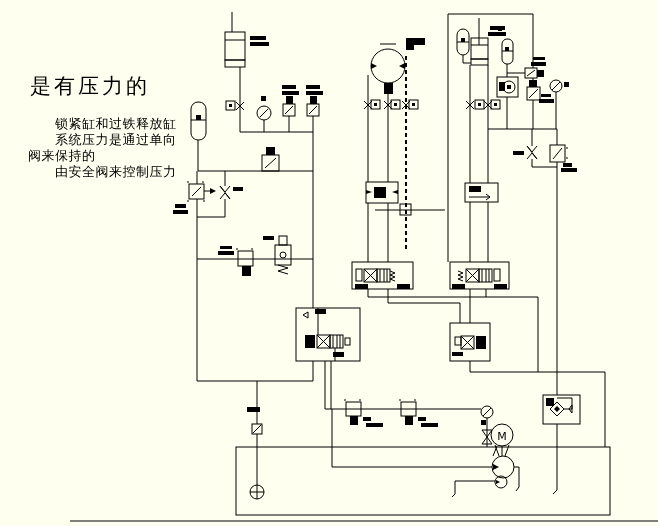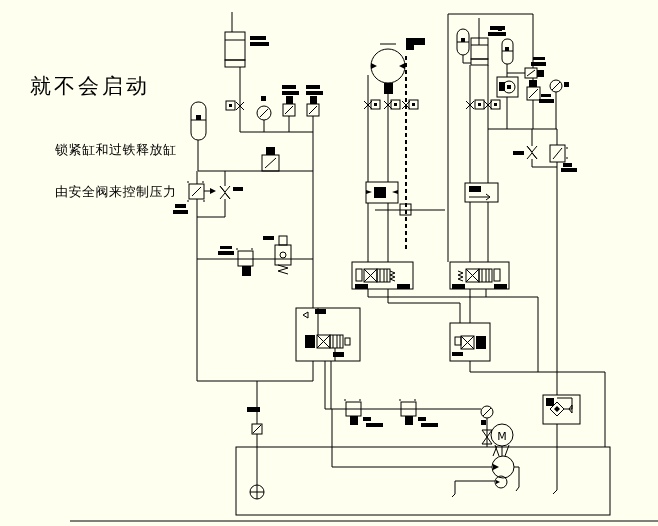--- a/index.html
+++ b/index.html
@@ -11,34 +11,36 @@
   }
   .title{
     position:absolute;left:30px;top:72px;
     font-size:21px;letter-spacing:3px;font-weight:500;
     white-space:pre;
   }
   .notes{
     position:absolute;left:28px;top:116px;width:170px;
     font-size:13px;line-height:16px;letter-spacing:0.5px;
   }
-  .notes div{white-space:pre;margin-top:26px;}
+  .notes div{white-space:pre;}
   svg{position:absolute;left:0;top:0;}
   .ln{stroke:#000;stroke-width:1;fill:none;}
   .blk{fill:#000;stroke:none;}
   .box{stroke:#000;stroke-width:1;fill:none;}
   .dash{stroke:#000;stroke-width:2;fill:none;stroke-dasharray:4 3;}
 </style>
 </head>
 <body>
 
-<div class="title">就不会启动</div>
+<div class="title">是有压力的</div>
 
 <div class="notes">
   <div>　　锁紧缸和过铁释放缸</div>
+  <div>　　系统压力是通过单向</div>
+  <div>阀来保持的</div>
   <div>　　由安全阀来控制压力</div>
 </div>
 
 <svg width="658" height="526" viewBox="0 0 658 526">
 
   <g>
     <path class="ln" d="M240,67 V132 M240,132 H313 M264,120 V132 M289,116 V132 M313,116 V132 M313,132 V308"></path>
     <path class="ln" d="M198,140 V171 M198,171 H313 M197,171 V184 M197,199 V381 M225,171 V186 M225,199 V217 M197,217 H225"></path>
     <path class="ln" d="M197,259 H313 M197,381 H313 M313,361 V381"></path>
     <path class="ln" d="M257,381 V424 M257,434 V485"></path>

